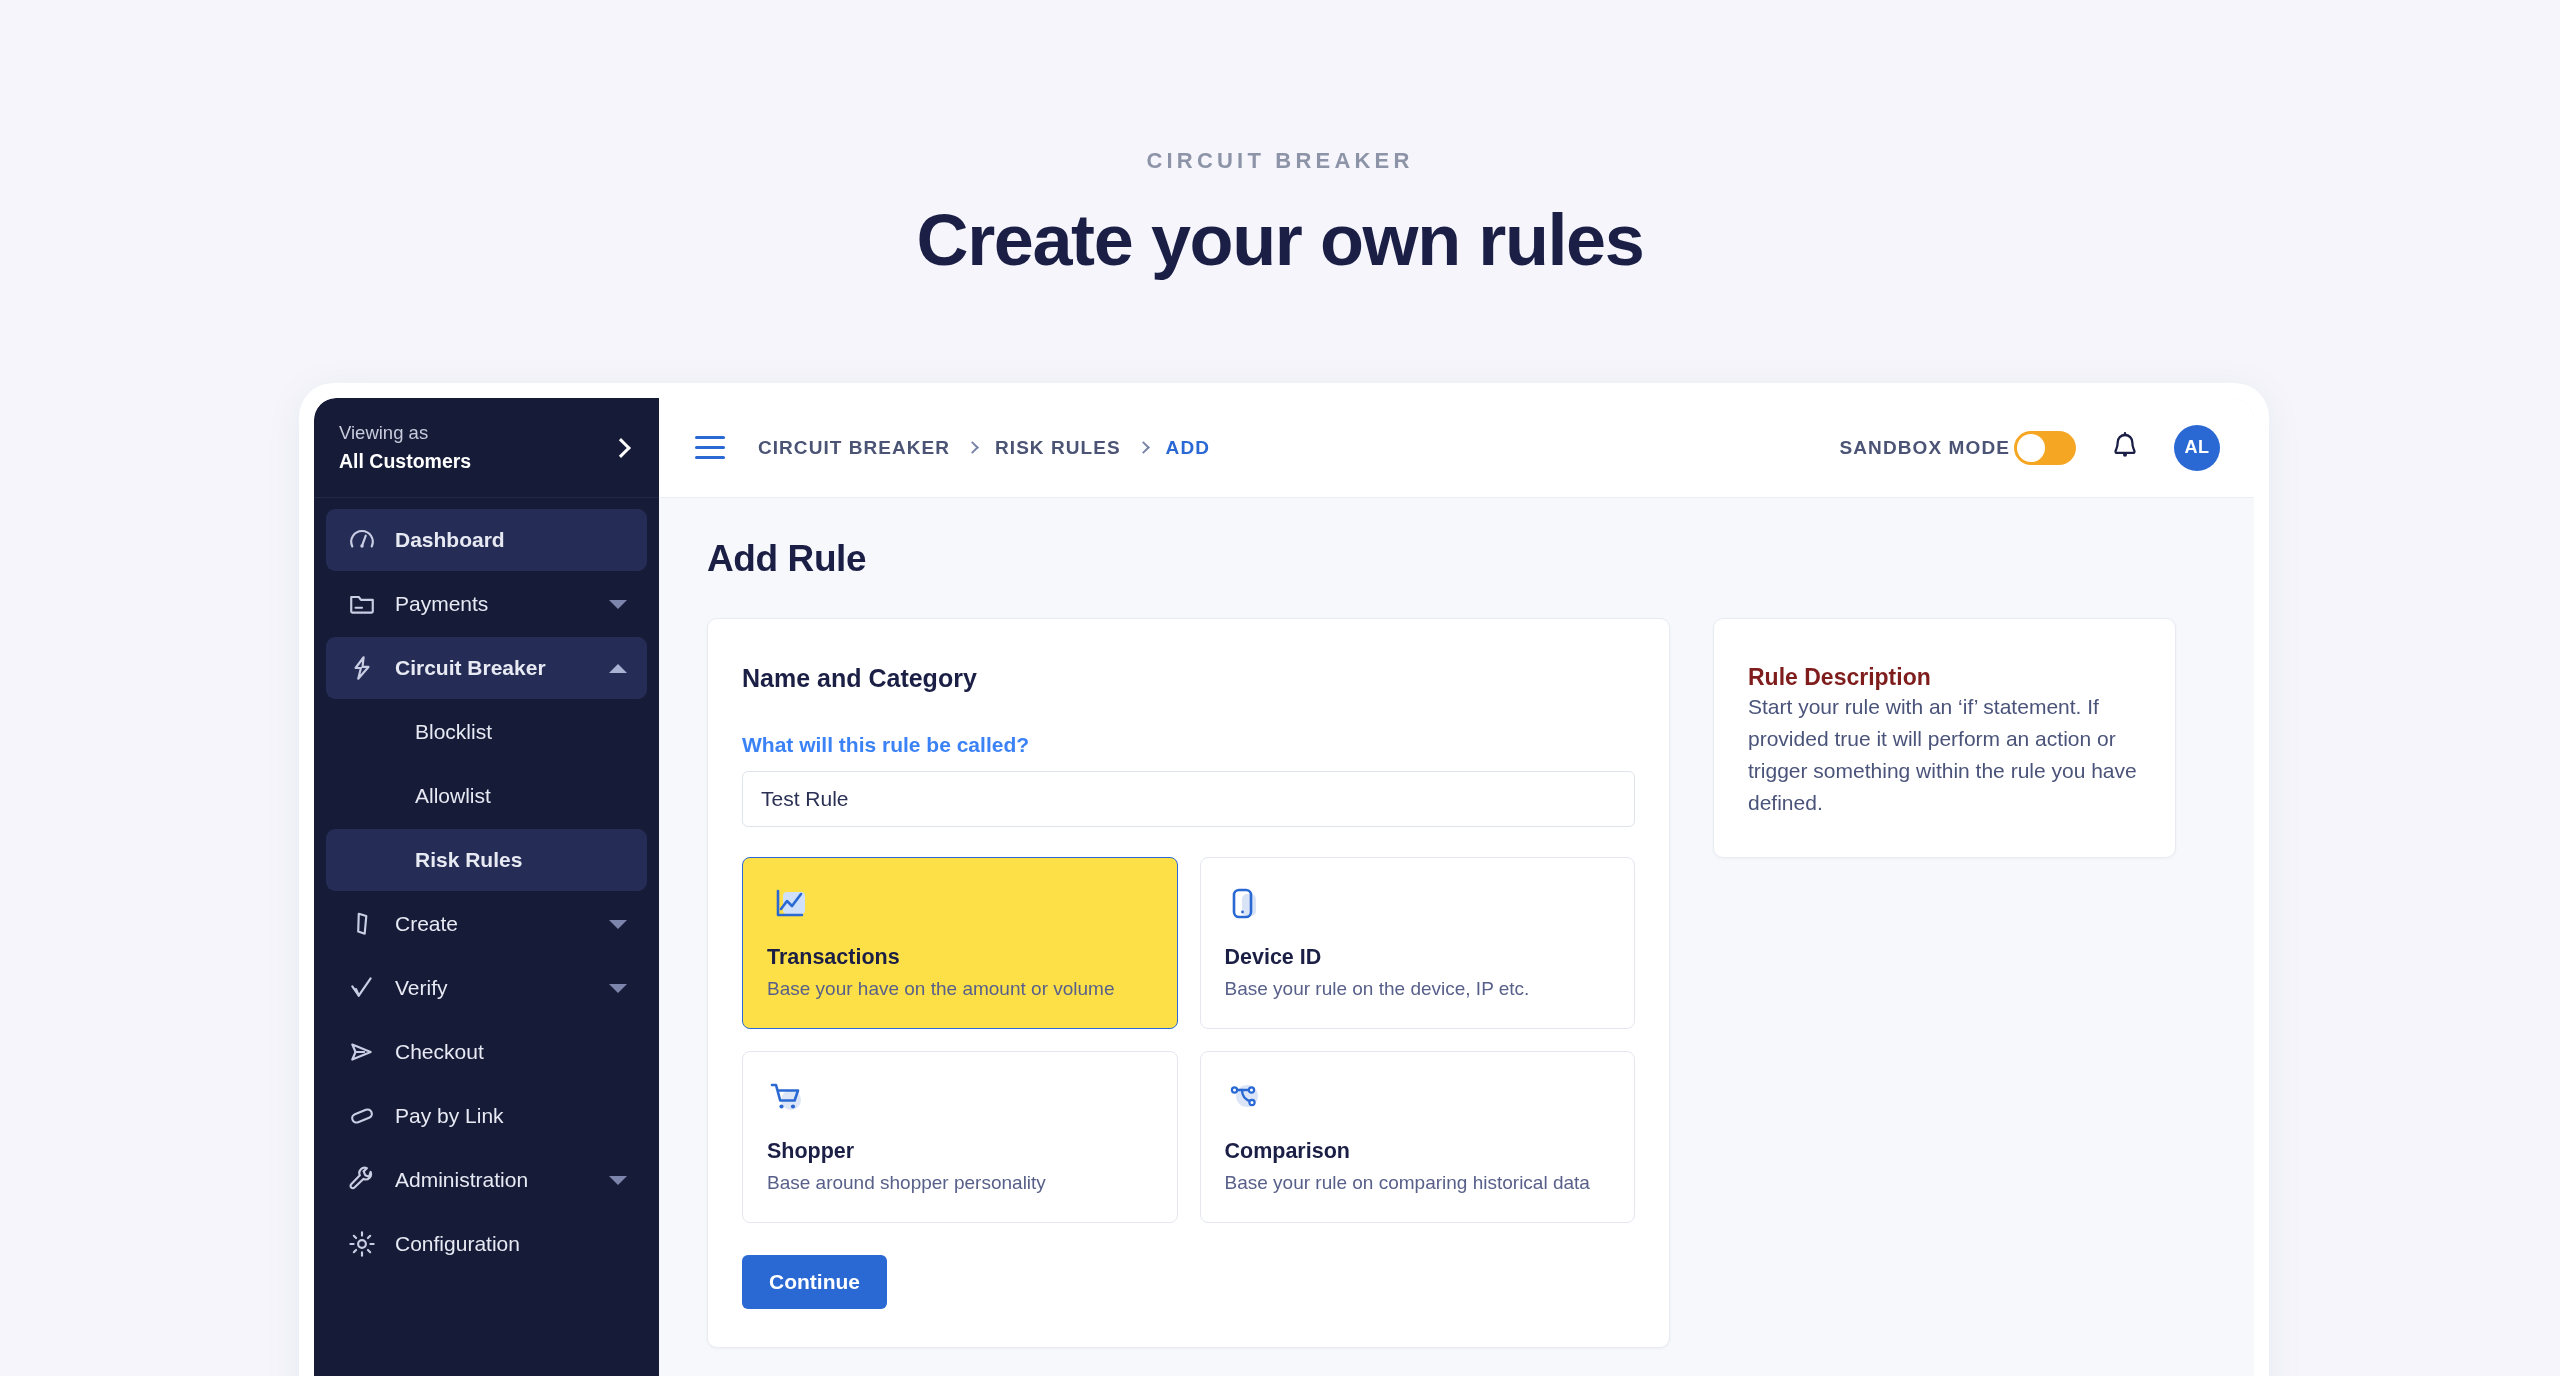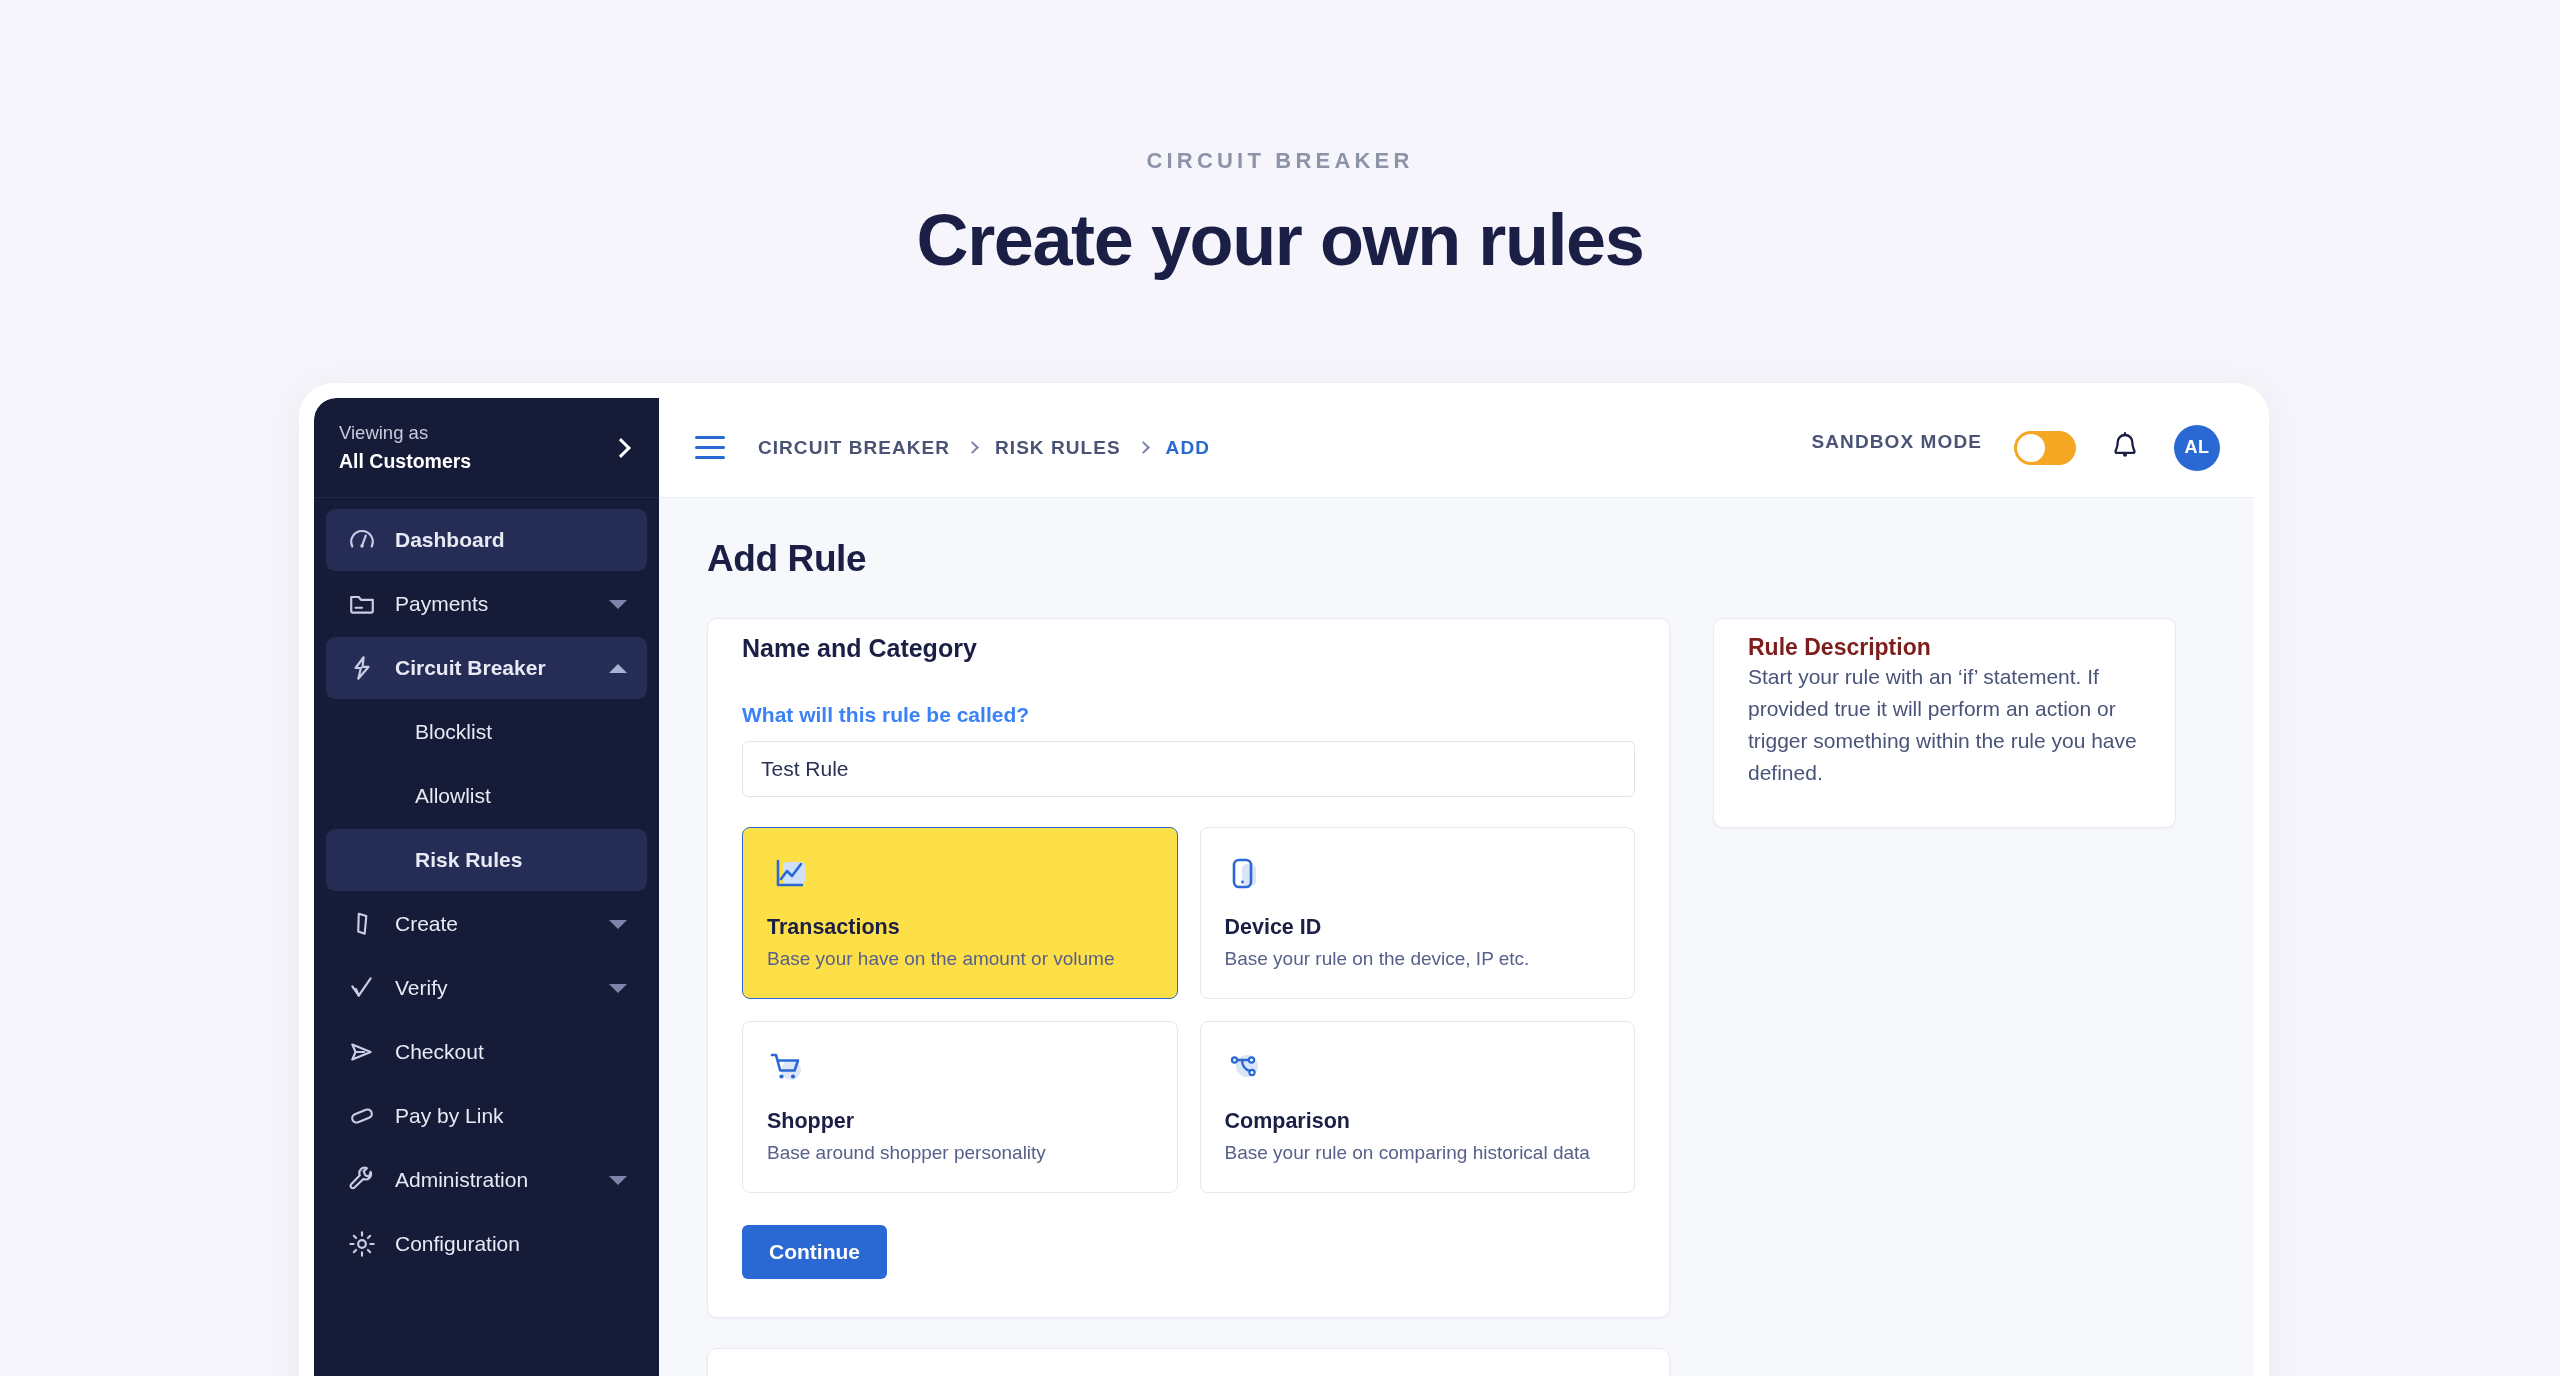--- a/index.html
+++ b/index.html
@@ -108,21 +108,21 @@
     font-size: 19px; font-weight: 700; letter-spacing: 1.05px;
     color: #4b5475; text-transform: uppercase; white-space: nowrap;
   }
   .crumb.current { color: #2a69d4; }
   .crumb-sep {
     width: 9px; height: 9px; border-top: 2.6px solid #7a84a6;
     border-right: 2.6px solid #7a84a6; transform: rotate(45deg);
     margin: 0 3px;
   }
   .topbar-right { margin-left: auto; display: flex; align-items: center; gap: 34px; }
-  .sandbox-wrap { display: flex; gap: 32px; }
+  .sandbox-wrap { display: flex; align-items: center; gap: 4px; }
   .sandbox-label {
     font-size: 19px; font-weight: 700; letter-spacing: 1.1px;
     color: #4b5475; text-transform: uppercase;
   }
   .toggle {
     width: 62px; height: 34px; border-radius: 17px;
     background: #f5a623; position: relative; cursor: pointer;
   }
   .toggle .knob {
     position: absolute; left: 3px; top: 3px;
@@ -141,21 +141,21 @@
 
   .columns { display: flex; gap: 43px; margin-top: 38px; align-items: flex-start; }
   .col-left { width: 963px; flex: 0 0 963px; }
   .col-right { width: 463px; flex: 0 0 463px; }
 
   .card {
     background: #ffffff; border-radius: 10px;
     border: 1px solid #e9ebf2;
     box-shadow: 0 1px 3px rgba(30,35,80,0.045);
   }
-  .card-pad { padding: 15px 34px 38px 34px; }
+  .card-pad { padding: 45px 34px 38px 34px; }
   .card-title { font-size: 25px; font-weight: 700; color: #1b1f45; }
   .field-label { font-size: 21px; font-weight: 600; color: #3b82f6; margin-top: 40px; }
   .text-input {
     margin-top: 14px; width: 100%; height: 56px;
     border: 1px solid #dfe3ec; border-radius: 6px;
     background: #fff; padding: 0 18px;
     font-family: "Liberation Sans", sans-serif;
     font-size: 21px; color: #2b3154; outline: none;
   }
 

